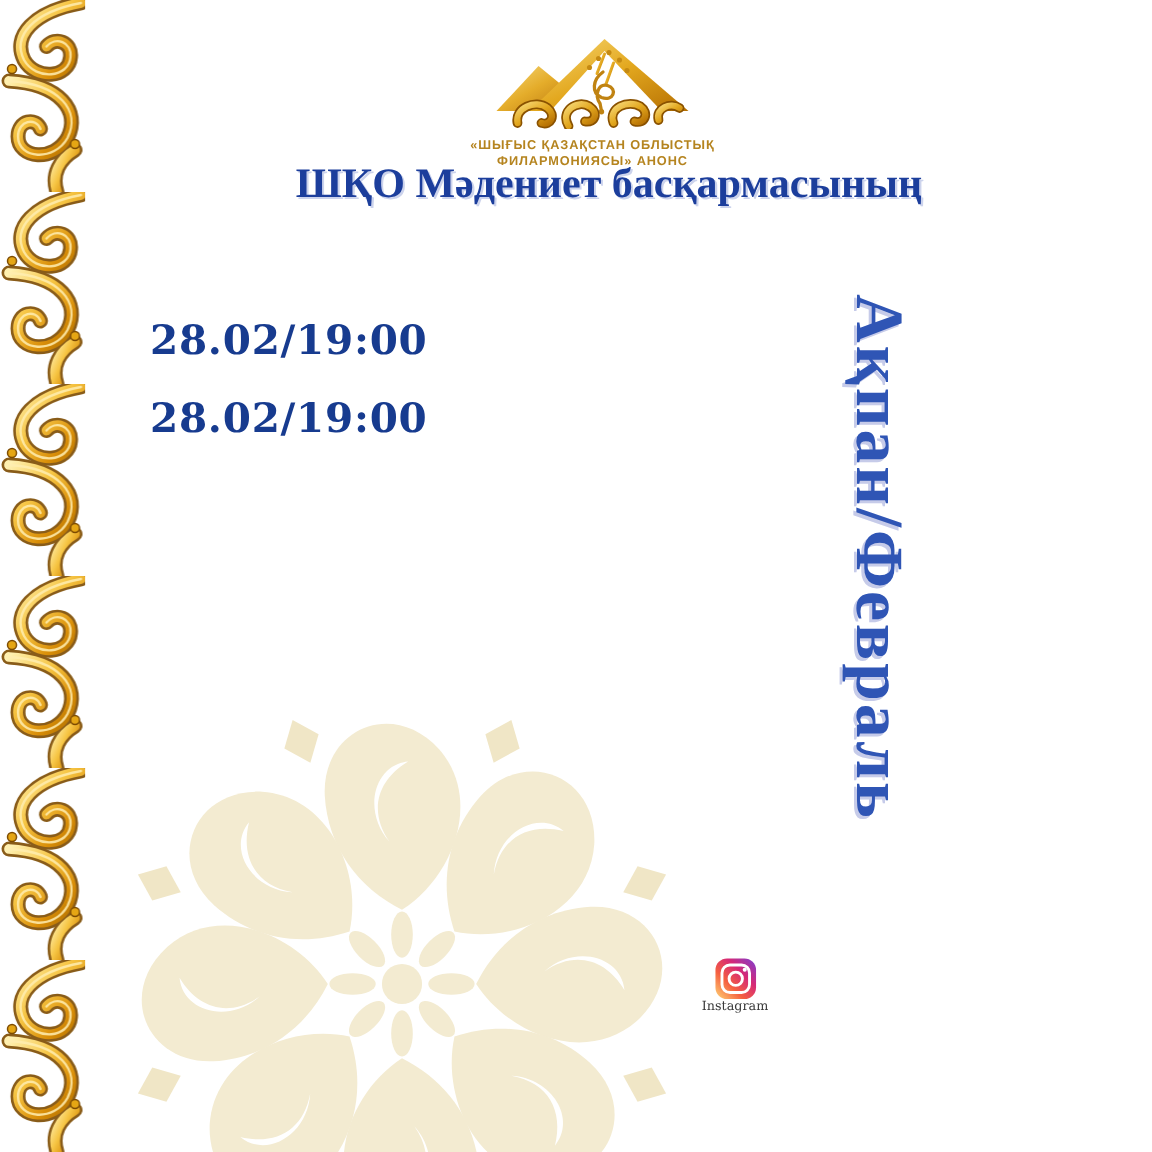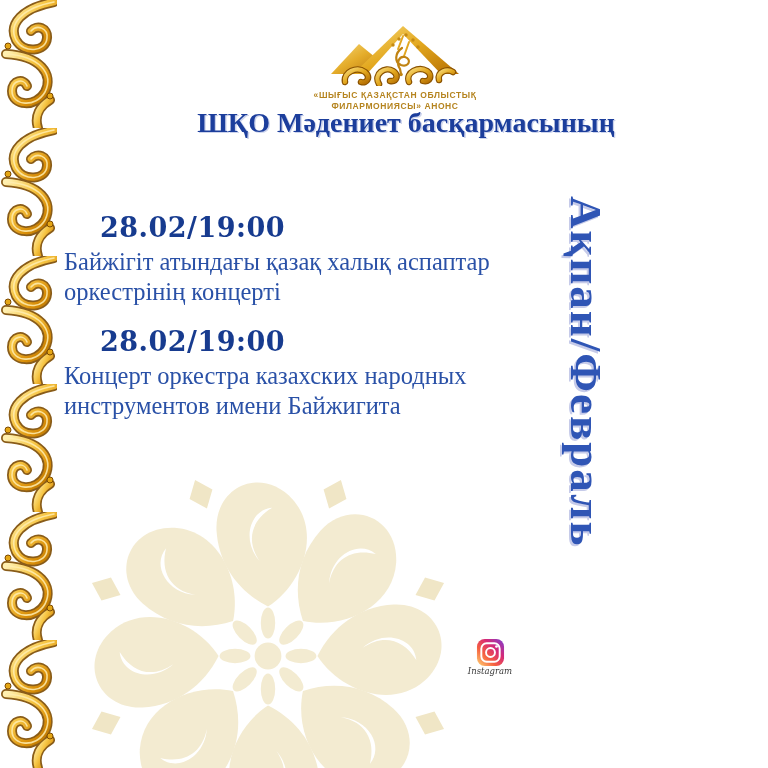--- a/index.html
+++ b/index.html
@@ -44,21 +44,21 @@
   
   .qr{position:absolute;left:652px;top:560px;padding:5px;background:#fff;}
   .qr-grid{position:relative;width:84px;height:84px;}
   .qr-grid i{position:absolute;width:4px;height:4px;background:#141414;}
 
   
   .contacts{position:absolute;left:470px;top:638px;}
   .crow{display:flex;align-items:center;}
   .crow .icon-box{width:40px;display:flex;flex-direction:column;align-items:center;}
   .ctext{margin-left:20px;font-size:23.5px;color:#23408f;}
-  .igcap{font-size:8.5px;font-style:italic;color:#3a3a3a;line-height:9px;
+  .igcap{font-size:8.5px;color:#3a3a3a;line-height:9px;
          font-family:"DejaVu Serif", serif;}
 </style>
 </head>
 <body>
 
 <div class="page">
 
   <svg class="border" width="57" height="768">
     <defs>
       <linearGradient id="g1" x1="0" y1="0" x2="1" y2="1">
@@ -184,25 +184,23 @@
     <div class="cap">ФИЛАРМОНИЯСЫ» АНОНС</div>
   </div>
 
   <div class="title">
     <div class="t1">ШҚО Мәдениет басқармасының</div>
   </div>
 
   <div class="events">
     <div class="event">
       <div class="date">28.02/19:00</div>
-      <div class="desc">Байжігіт атындағы қазақ халық аспаптар оркестрінің концерті</div>
     </div>
     <div class="event">
       <div class="date">28.02/19:00</div>
-      <div class="desc">Концерт оркестра казахских народных инструментов имени Байжигита</div>
     </div>
   </div>
 
   <div class="vlabel month">Ақпан/Февраль</div>
   <div class="vlabel announce">АНОНС</div>
 
   <div class="qr">
     <div class="qr-grid">
         <i style="left:0px;top:0px"></i>
         <i style="left:4px;top:0px"></i>

